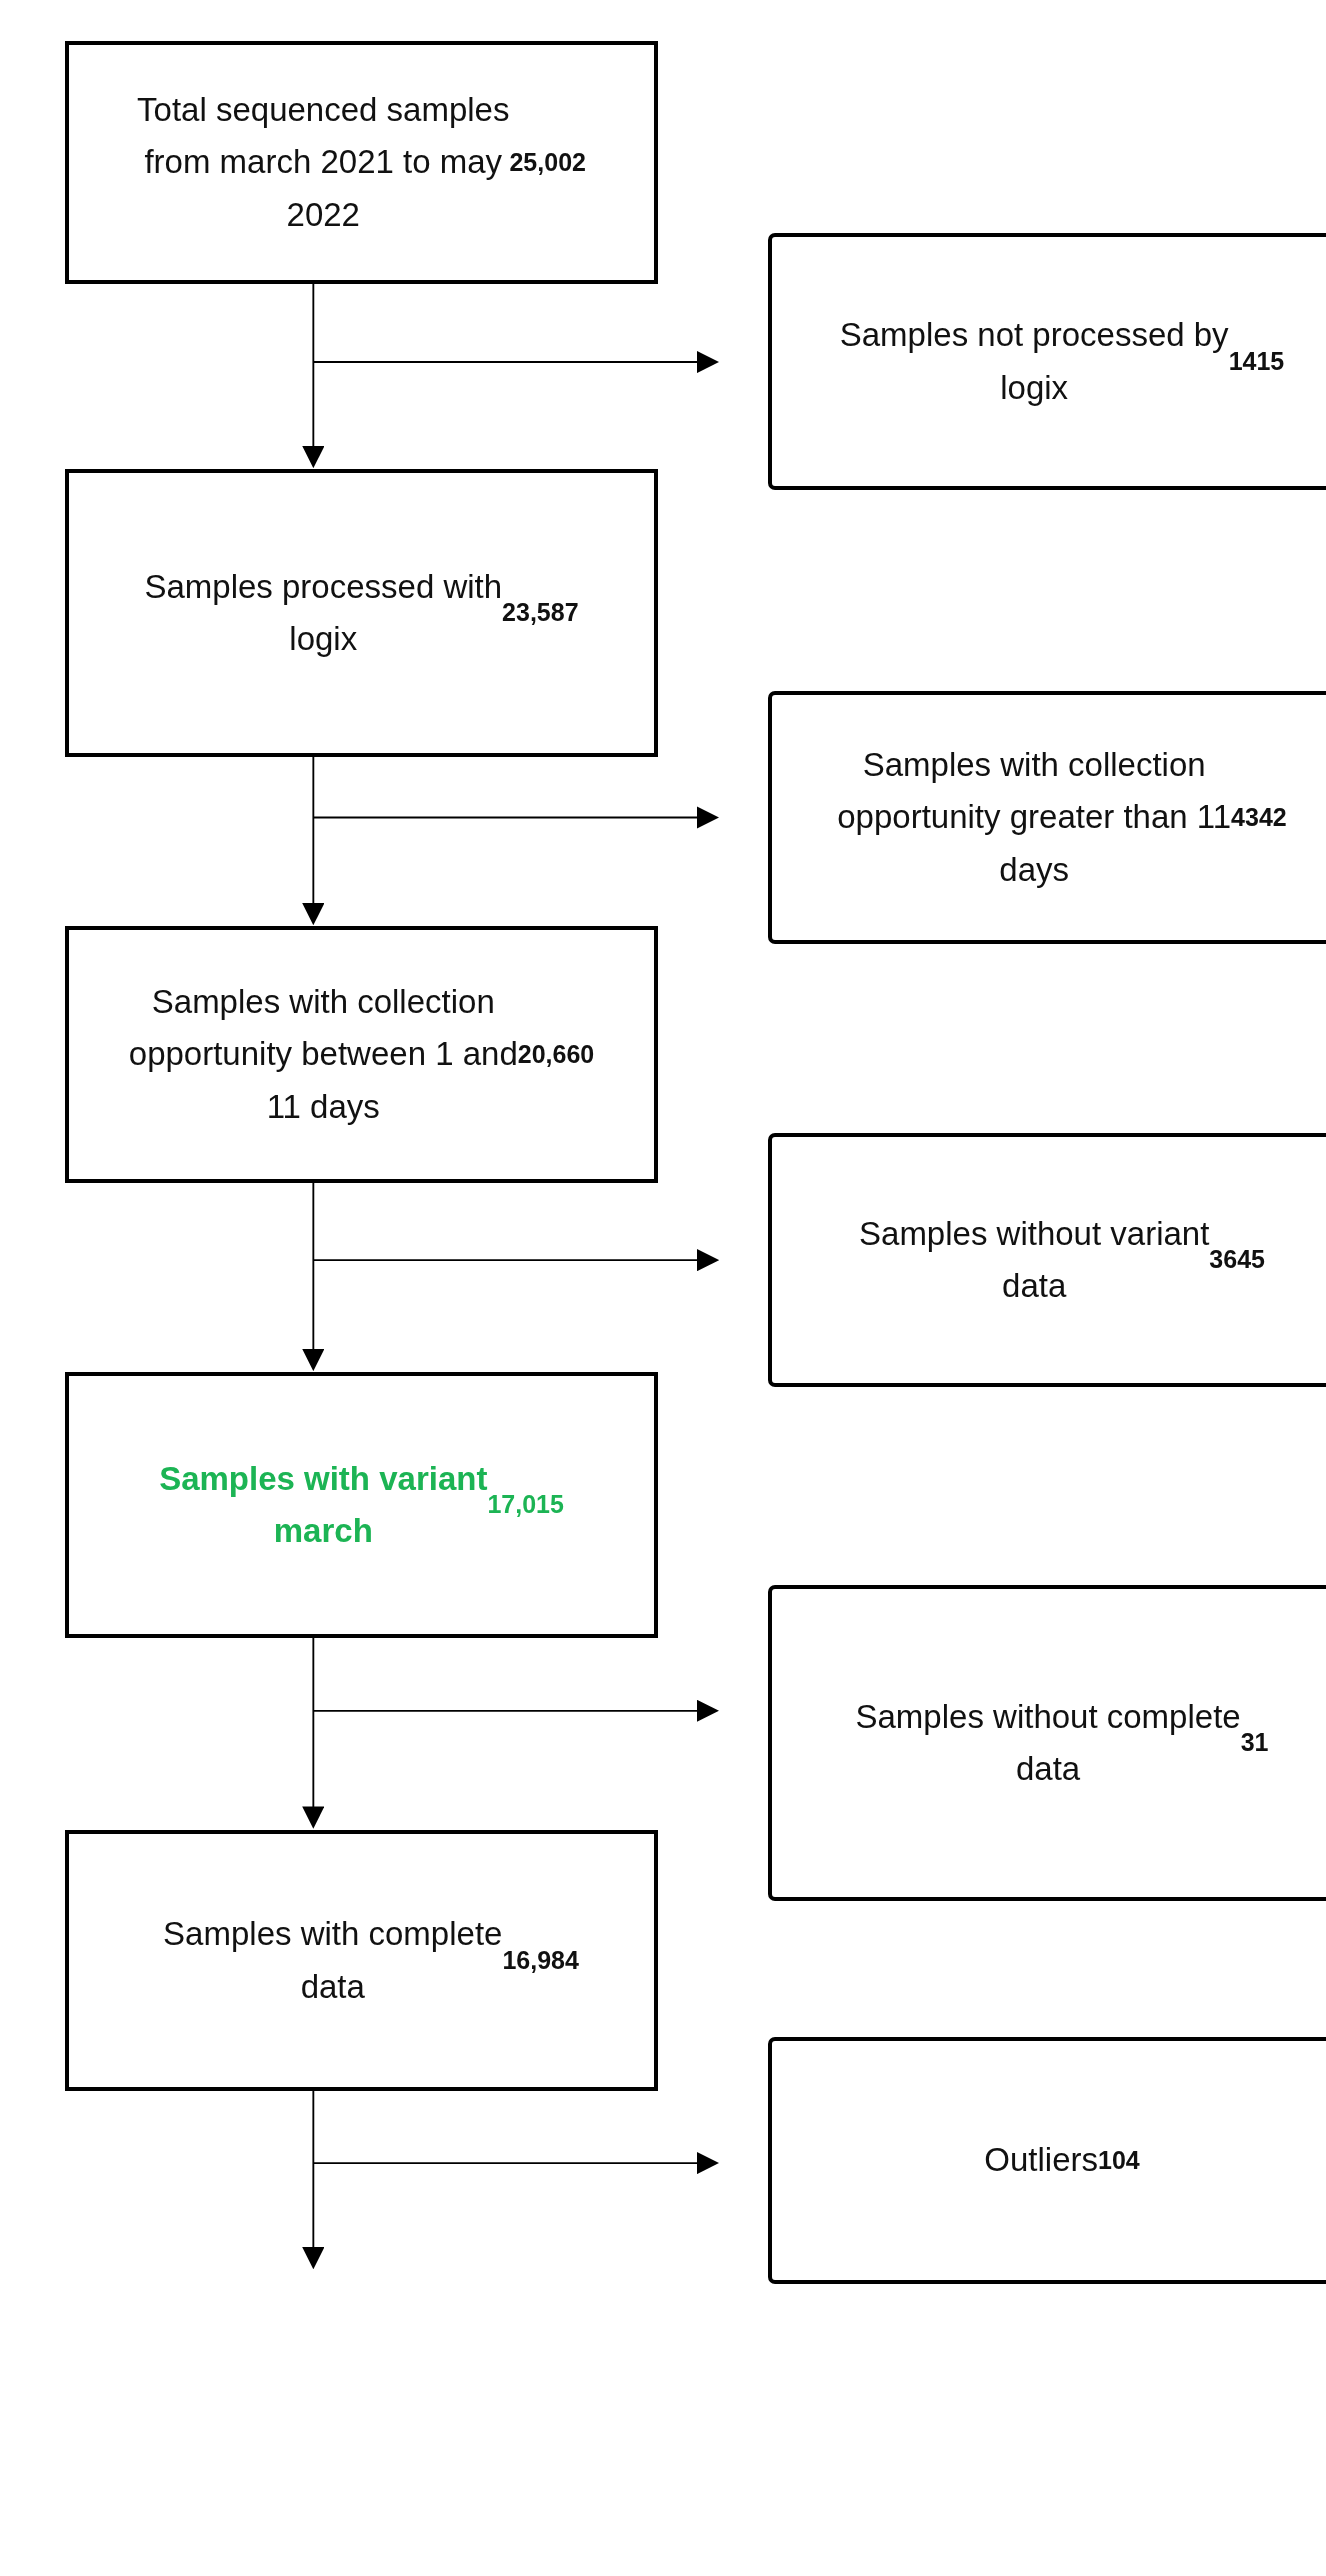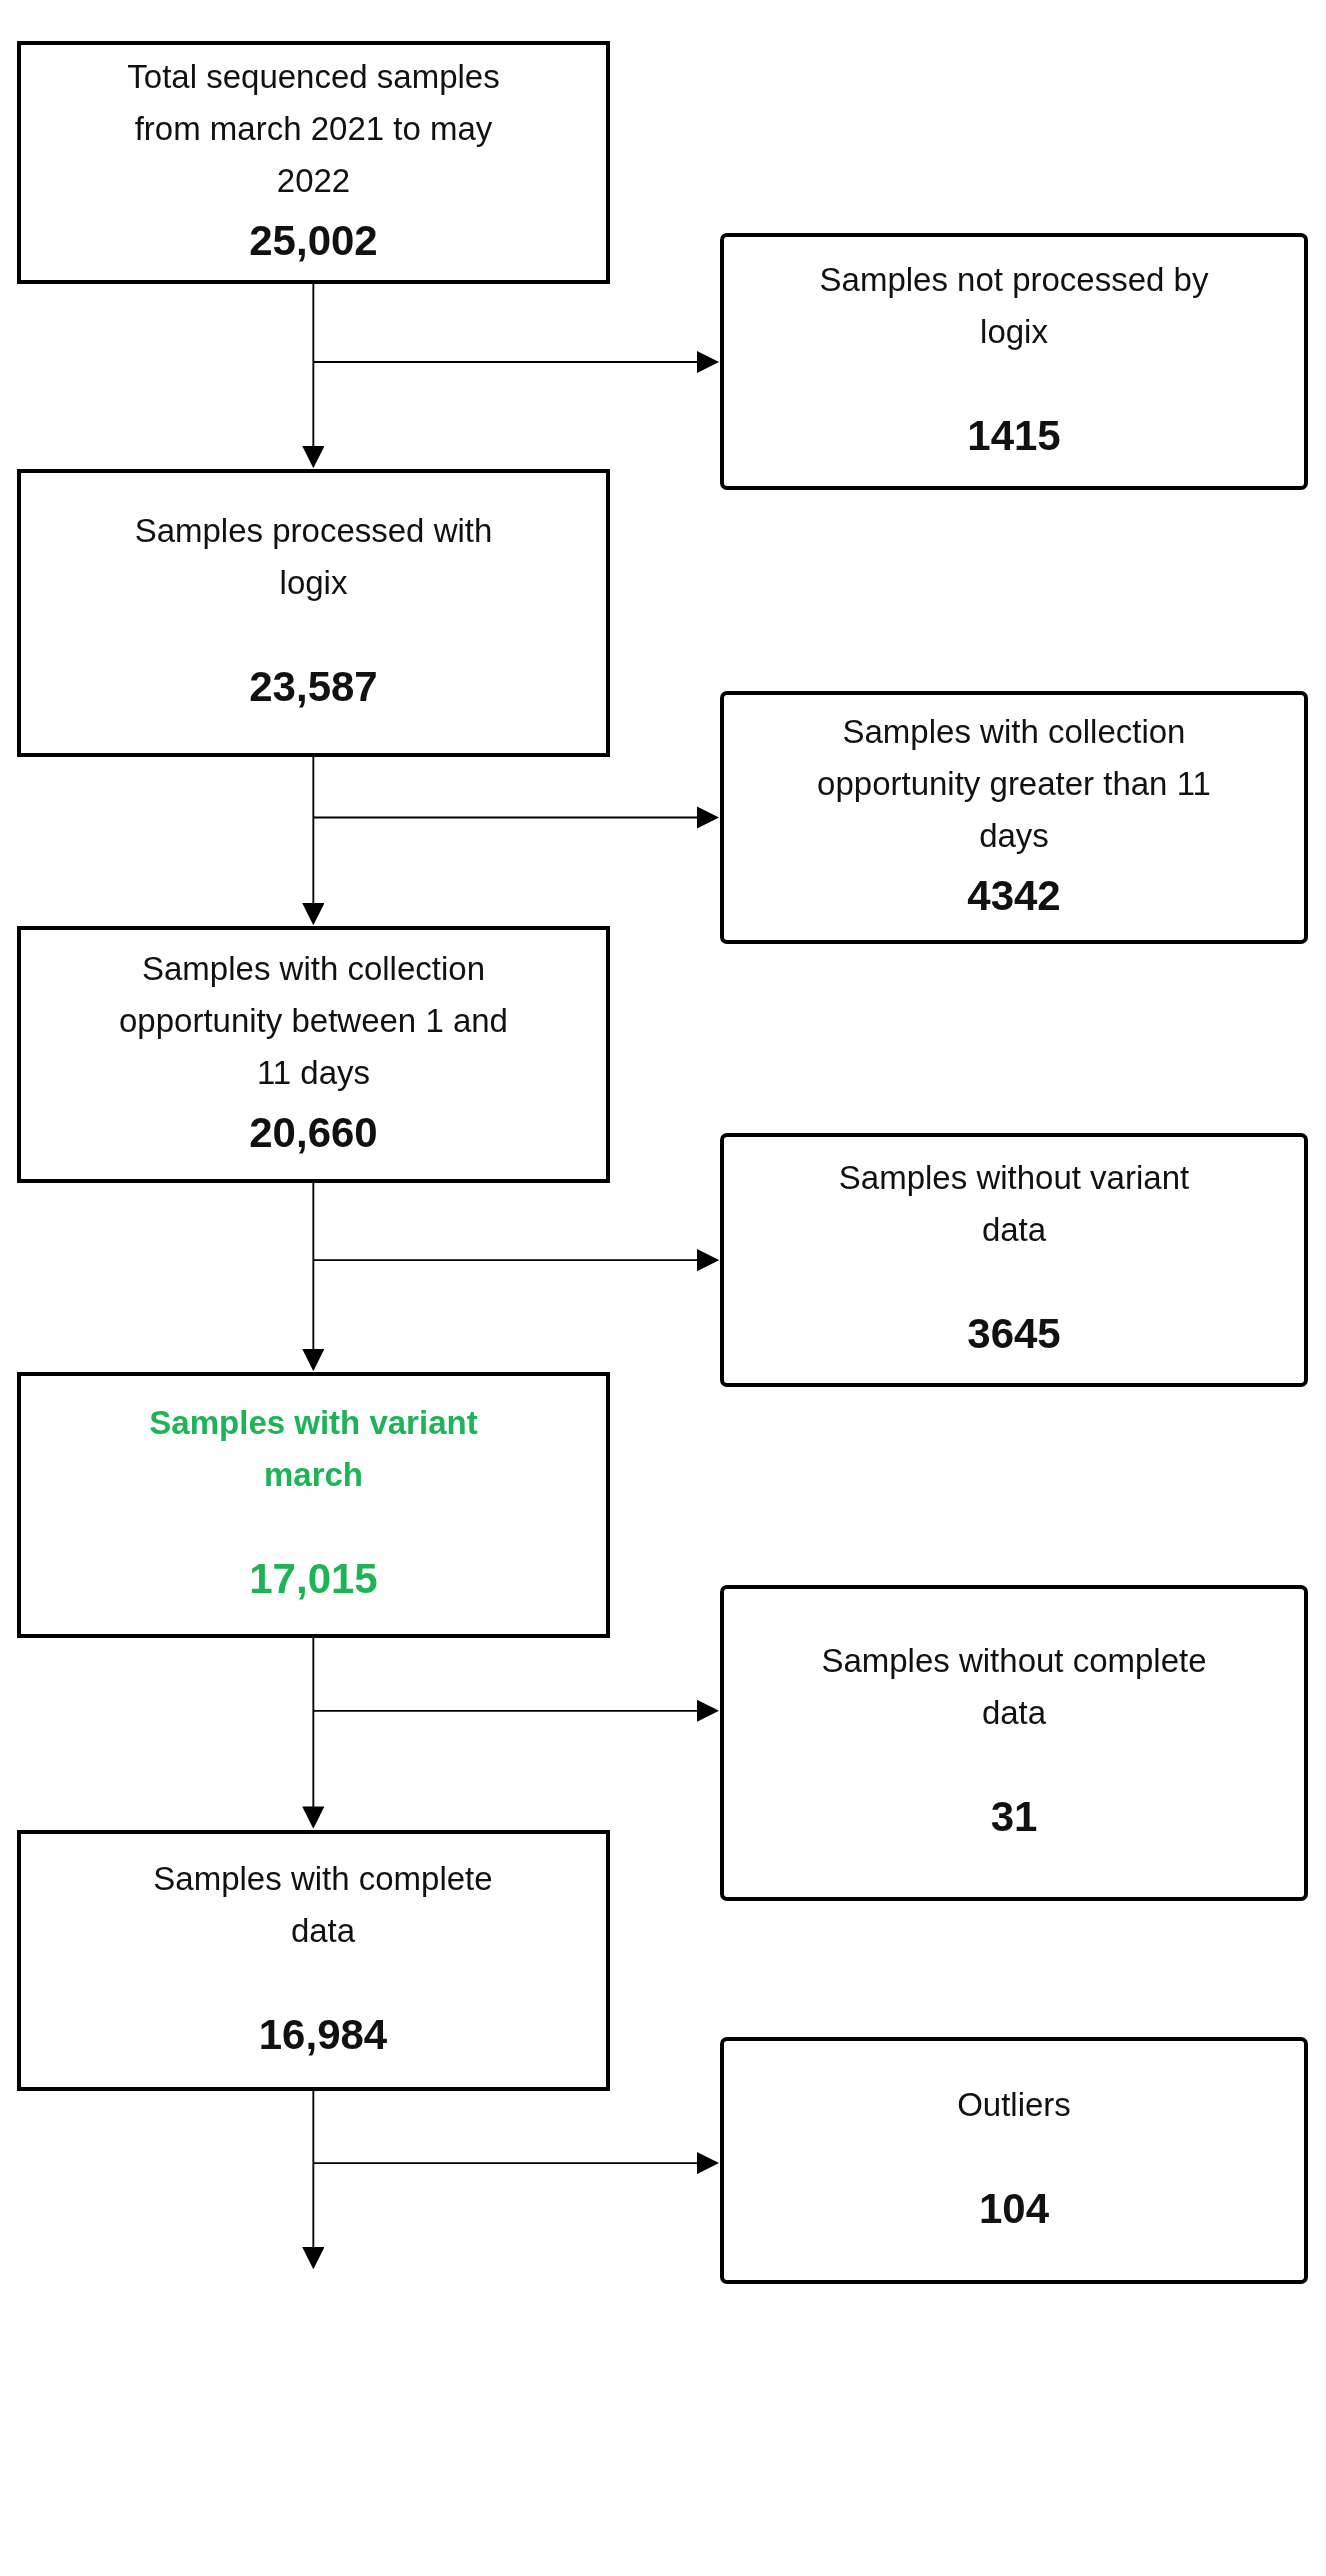--- a/index.html
+++ b/index.html
@@ -22,36 +22,37 @@
     width: 1326px;
     height: 2576px;
     pointer-events: none;
   }
   .node {
     position: absolute;
     box-sizing: border-box;
     background: #ffffff;
     border: 4.2px solid #000000;
     display: flex;
-    flex-direction: column;
+    flex-direction: row;
     align-items: center;
     justify-content: center;
     text-align: center;
     padding: 13.8px 21px;
     color: #111111;
+    margin-left: 48px;
   }
   .node.main { left: 17px;  width: 593px; }
   .node.side { left: 720px; width: 588px; border-radius: 7px; }
   .node .label {
     font-size: 33px;
     line-height: 1.58;
     white-space: pre-line;
   }
   .node .value {
-    font-size: 42px;
+    font-size: 25px;
     line-height: 1.58;
     font-weight: 700;
   }
   .node .spacer { height: 45px; }
   .node.green .label,
   .node.green .value {
     font-weight: 700;
   }
 </style>
 </head>

